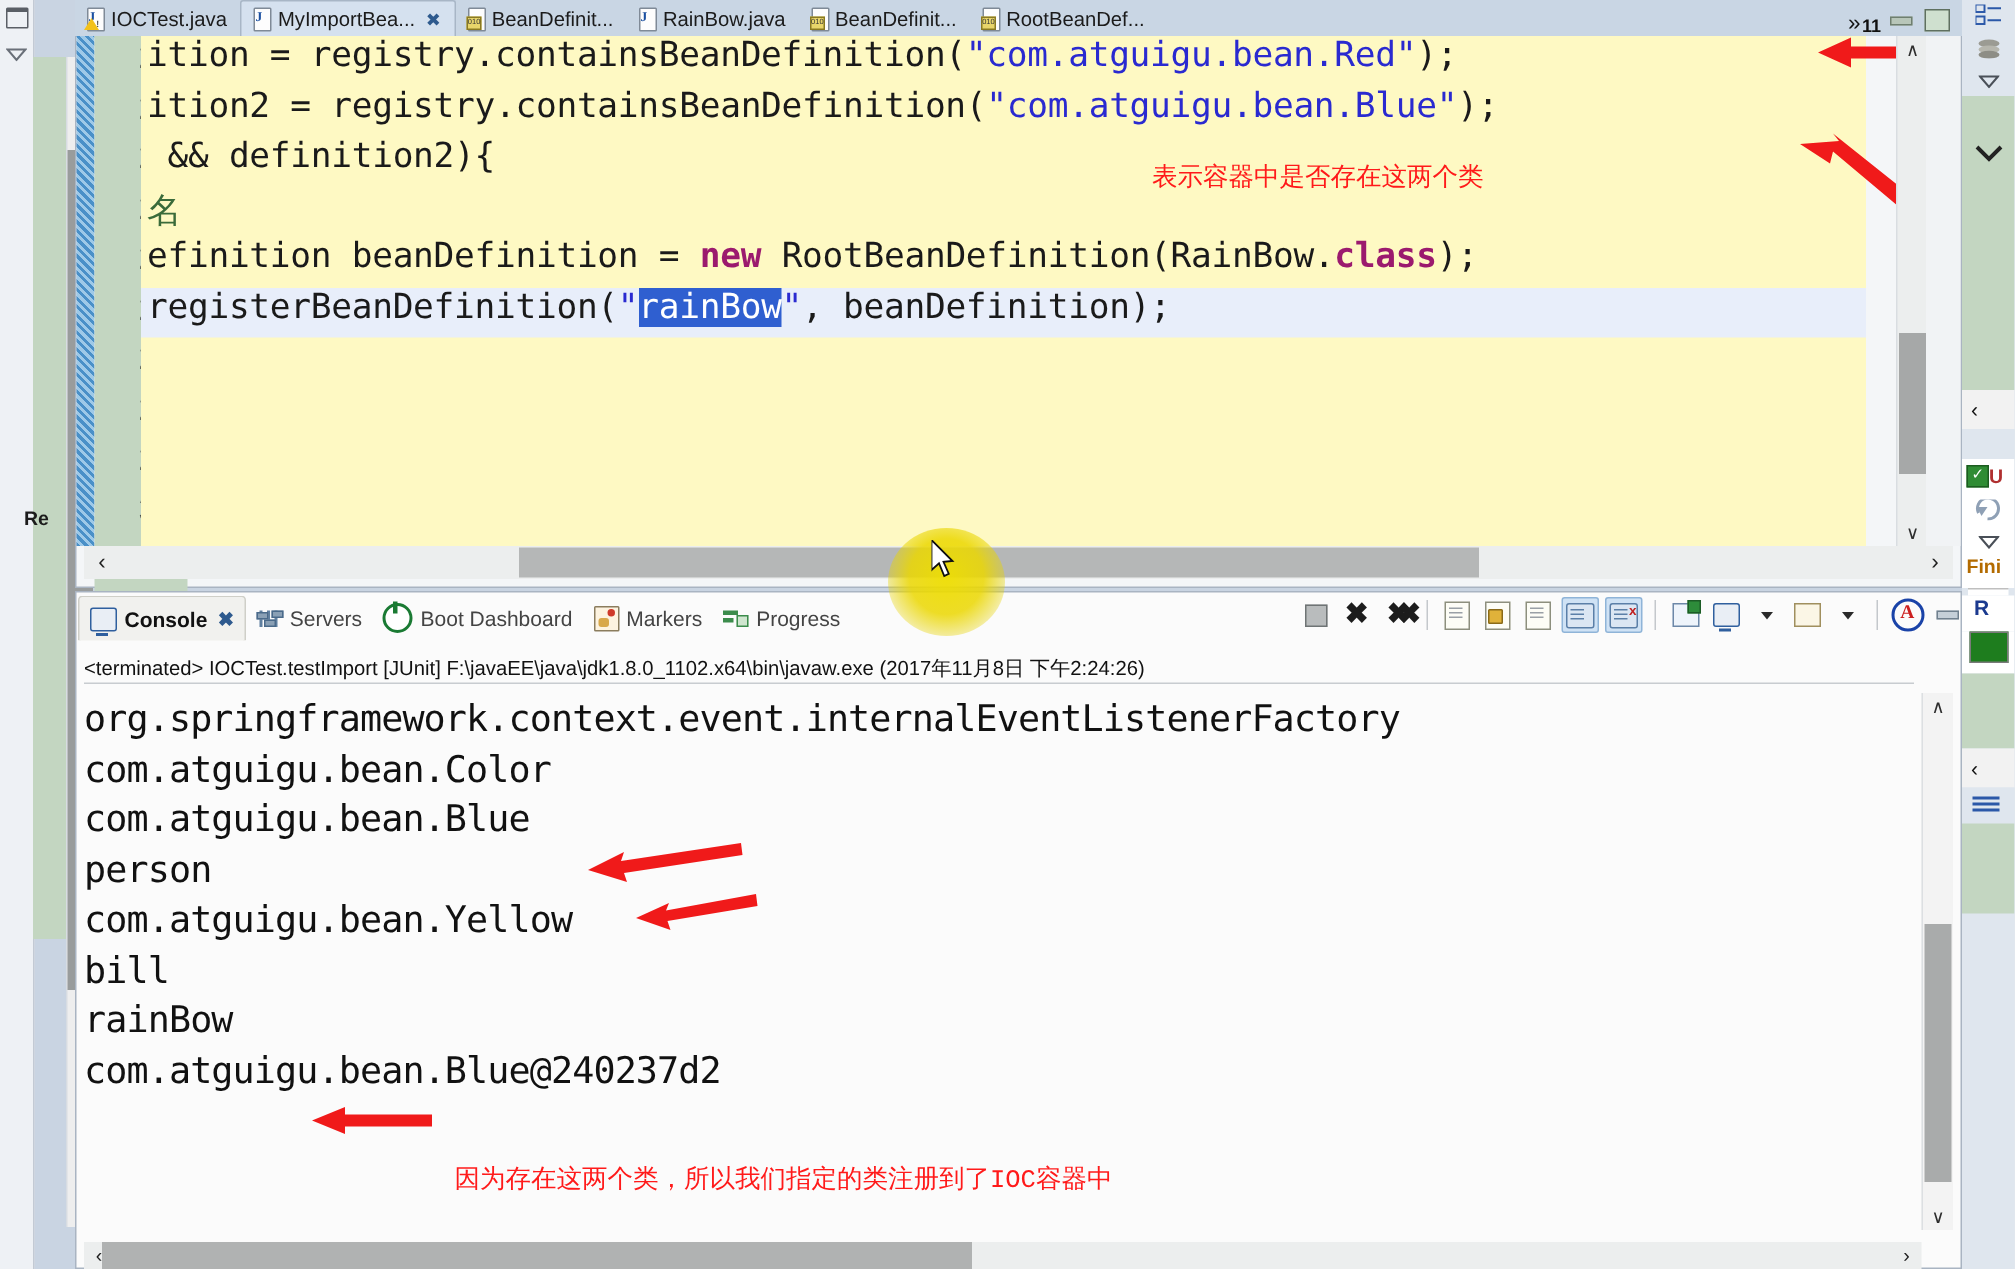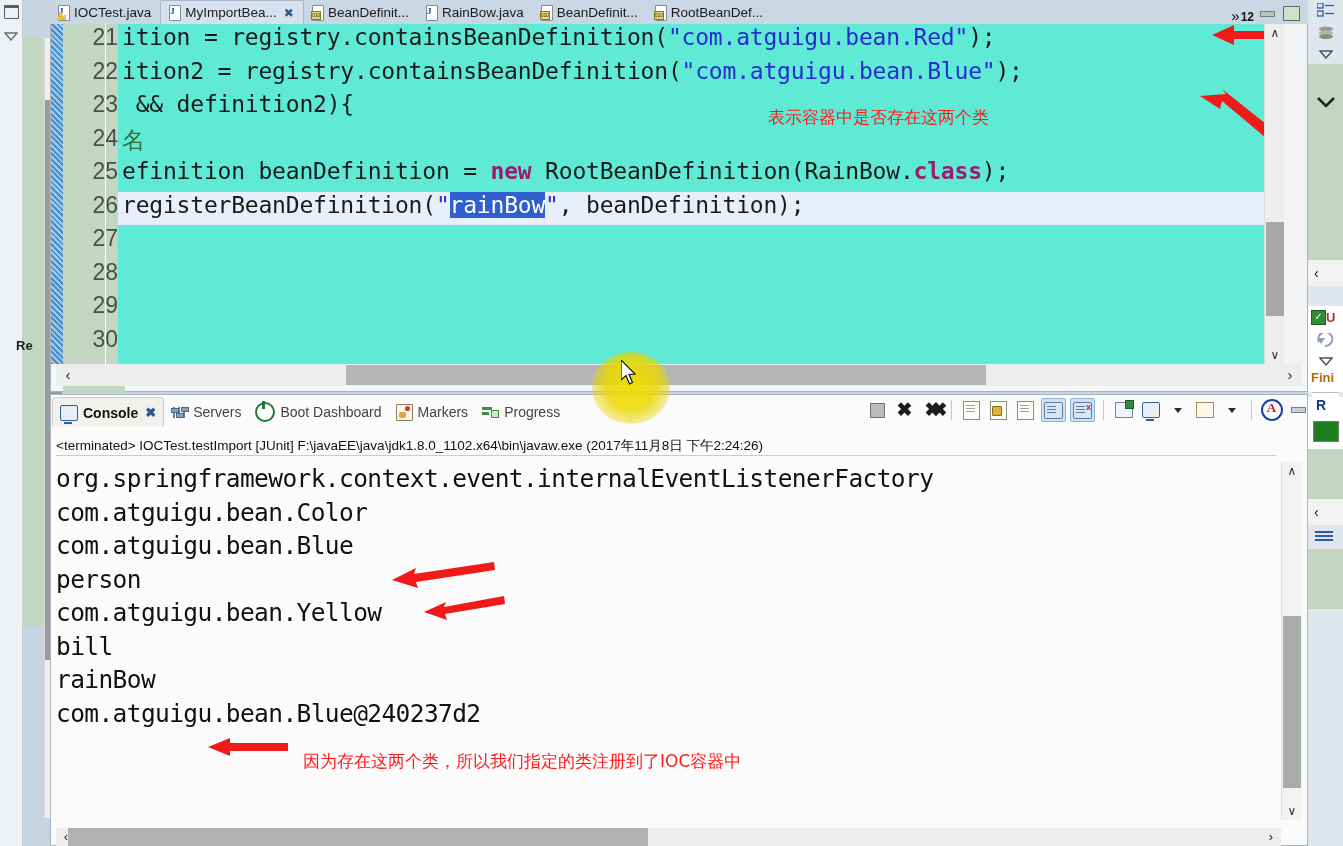--- a/index.html
+++ b/index.html
@@ -46,21 +46,21 @@
   .minico{width:13px;height:4px;background:#b8c6b9;border:1px solid #6f7f70;}
   .maxico{width:15px;height:13px;background:#cfe0cf;border:1.6px solid #5f7060;}
 
   
   #gutter-marker{left:51px;top:24px;width:12px;height:340px;
      background:repeating-linear-gradient(45deg,#4a90c8 0 2px,#9ec9e8 2px 4px);}
   #gutter{left:63px;top:24px;width:42px;height:406px;background:#c3d6c1;padding-left:20px;}
   #gutter .ln{height:33.5px;line-height:33.5px;text-align:right;padding-right:7px;
      font:23px "Liberation Sans",sans-serif;color:#4a4f4a;}
   #gutter-sep{left:105px;top:24px;width:1px;height:340px;background:#ffffff;}
-  #code-area{left:118px;top:24px;width:1150px;height:340px;background:#5eead4;overflow:hidden;}
+  #code-area{left:94px;top:24px;width:1150px;height:340px;background:#fef9c3;overflow:hidden;}
   .cl{height:33.5px;line-height:33.5px;font:23px "DejaVu Sans Mono",monospace;white-space:pre;
       color:#1a1a1a;letter-spacing:-0.2px;padding-left:4px;}
   .cl.hl{background:#e8eefa;}
   .str{color:#2a2ad0;}
   .kw{color:#9b1a6e;font-weight:bold;}
   .sel{background:#2f5fd0;color:#ffffff;}
   .cn{color:#3a6b3a;}
 
   
   #ed-vscroll{left:1264px;top:24px;width:20px;height:340px;background:#eceeee;border-left:1px solid #d9dde1;}
@@ -221,21 +221,21 @@
   </div>
   <div class="tab">
     <span class="tab-ico">
       <span class="pg"></span>
         <span class="badge">010</span>
     </span>
     <span>RootBeanDef...</span>
   </div>
   <div id="tab-overflow">
     <span style="font-size:15px">»</span>
-    <span class="cnt" style="align-self:flex-end">12</span>
+    <span class="cnt" style="align-self:flex-end">11</span>
   </div>
   <div id="tabbar-right">
     <span class="minico"></span>
     <span class="maxico"></span>
   </div>
 </div>
 
 <div class="abs" id="gutter-marker"></div>
 <div class="abs" id="gutter">
   <div class="ln">21</div>
@@ -408,21 +408,21 @@
 
 <svg class="abs arrow-red" style="left:392px;top:562px;" width="104" height="26">
   <polygon points="0,18 24,6 22,12 102,0 103,8 24,20 26,26" fill="#f01a1a"></polygon>
 </svg>
 <svg class="abs arrow-red" style="left:424px;top:596px;" width="82" height="24">
   <polygon points="0,16 22,6 20,11 80,0 81,8 21,18 23,24" fill="#f01a1a"></polygon>
 </svg>
 <svg class="abs arrow-red" style="left:208px;top:736px;" width="82" height="22">
   <polygon points="0,11 22,2 22,7 80,7 80,15 22,15 22,20" fill="#f01a1a"></polygon>
 </svg>
-<div class="abs ann" style="left:303px;top:750px;">因为存在这两个类，所以我们指定的类注册到了IOC容器中</div>
+<div class="abs ann" style="left:303px;top:774px;font-family:Liberation Mono, monospace;">因为存在这两个类，所以我们指定的类注册到了IOC容器中</div>
 
 <div class="abs" id="con-vscroll">
   <div class="arrow" style="top:0">∧</div>
   <div class="thumb"></div>
   <div class="arrow" style="bottom:0">∨</div>
 </div>
 <div class="abs" id="con-hscroll">
   <div class="arrow" style="left:0">‹</div>
   <div class="thumb"></div>
   <div class="arrow" style="right:0">›</div>

